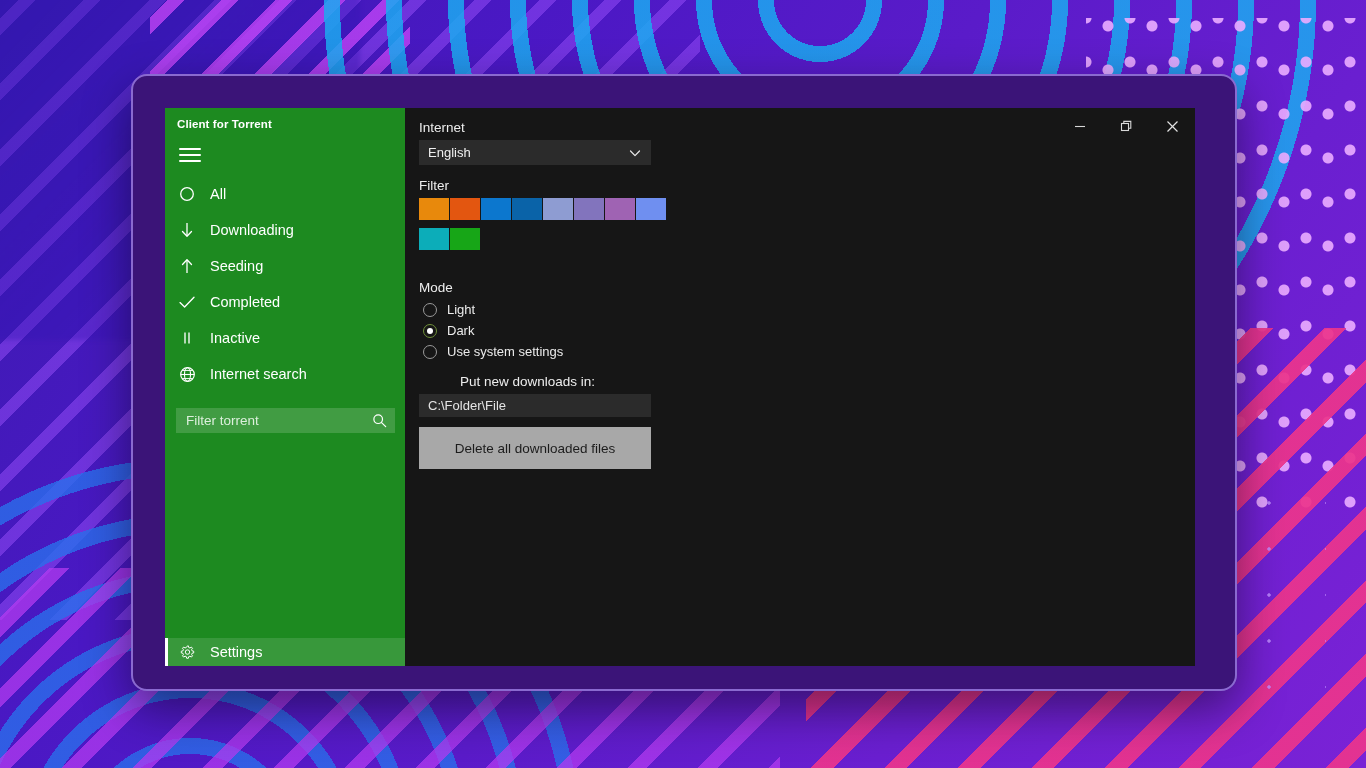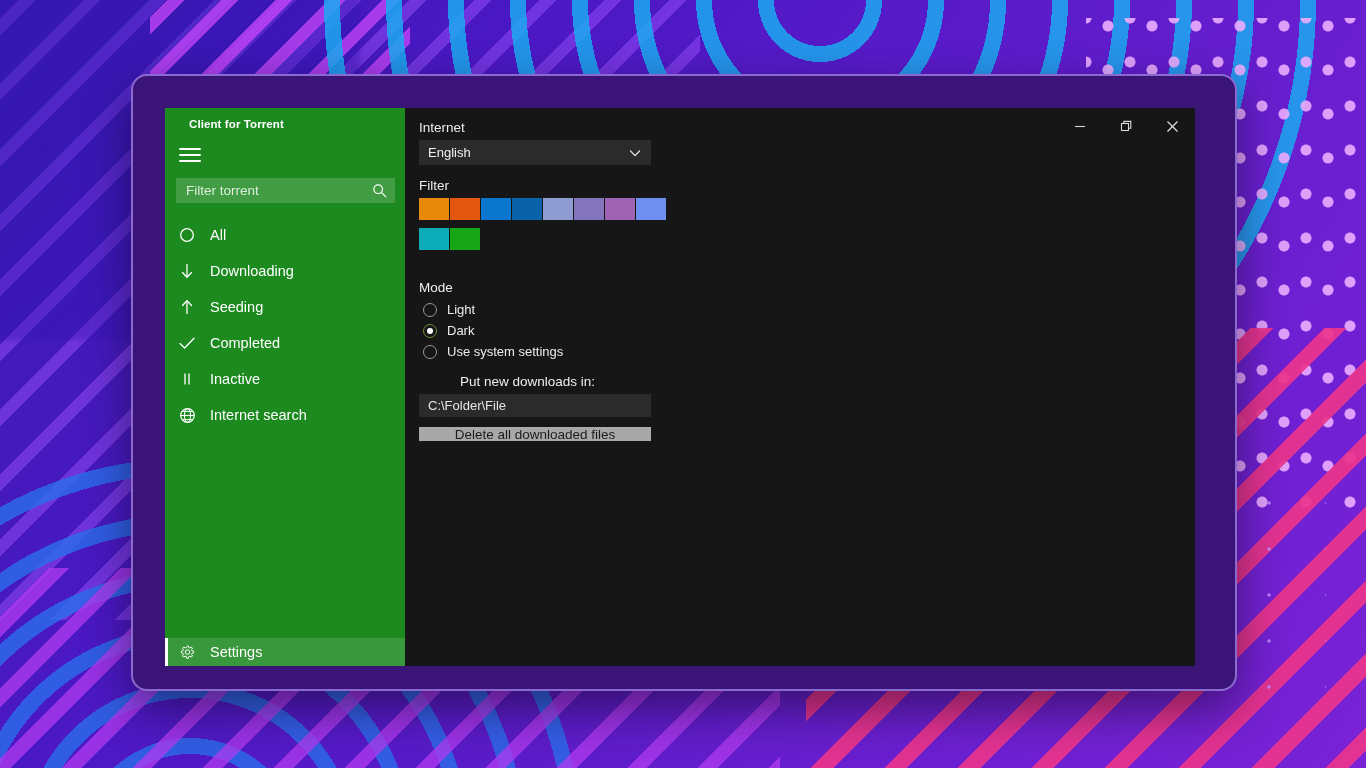--- a/index.html
+++ b/index.html
@@ -157,21 +157,21 @@
     flex: 0 0 240px;
     display: flex;
     flex-direction: column;
     position: relative;
     color: #fff;
   }
   #sidebar-title {
     font-size: 11.5px;
     font-weight: 700;
     color: #ffffff;
-    padding: 10px 0 0 24px;
+    padding: 10px 0 0 12px;
     letter-spacing: .1px;
   }
   #hamburger {
     margin: 18px 0 0 14px;
     width: 22px; height: 14px;
     display: flex; flex-direction: column; justify-content: space-between;
     cursor: pointer;
   }
   #hamburger span {
     display: block; height: 2px; width: 22px; background: #fff; border-radius: 1px;
@@ -318,21 +318,21 @@
     width: 232px; height: 23px;
     background: #2b2b2b;
     display: flex; align-items: center;
     padding-left: 9px;
     font-size: 13px;
     color: #e4e4e4;
     margin-bottom: 10px;
     cursor: text;
   }
   #delete-button {
-    width: 232px; height: 14px;
+    width: 232px; height: 42px;
     background: #a8a8a8;
     color: #1c1c1c;
     border: none;
     font-size: 13.5px;
     font-family: "Liberation Sans", sans-serif;
     cursor: pointer;
     display: flex; align-items: center; justify-content: center;
   }
 </style>
 </head>
@@ -354,28 +354,20 @@
   <div id="app-window">
     <div id="window-inner">
 
       <div id="sidebar">
         <div id="sidebar-title">Client for Torrent</div>
 
         <div id="hamburger">
           <span></span>
           <span></span>
           <span></span>
-        </div>
-
-        <div id="filter-wrap">
-          <input id="filter-input" type="text" placeholder="Filter torrent" style="">
-          <svg id="search-icon" viewBox="0 0 16 16">
-            <circle cx="6.6" cy="6.6" r="4.6" fill="none" stroke="#ffffff" stroke-width="1.3"></circle>
-            <line x1="10.2" y1="10.2" x2="14.6" y2="14.6" stroke="#ffffff" stroke-width="1.3" stroke-linecap="round"></line>
-          </svg>
         </div>
 
         <div id="nav-list">
 
           <div class="nav-item">
             <span class="nav-icon">
               <svg width="16" height="16" viewBox="0 0 16 16">
                   <circle cx="8" cy="8" r="6.3" fill="none" stroke="#ffffff" stroke-width="1.3"></circle>
                 </svg>
             </span>
@@ -427,20 +419,28 @@
                 <circle cx="8.5" cy="8.5" r="6.8" fill="none" stroke="#ffffff" stroke-width="1.2"></circle>
                 <ellipse cx="8.5" cy="8.5" rx="3" ry="6.8" fill="none" stroke="#ffffff" stroke-width="1.1"></ellipse>
                 <line x1="1.7" y1="8.5" x2="15.3" y2="8.5" stroke="#ffffff" stroke-width="1.1"></line>
                 <line x1="3.2" y1="4.4" x2="13.8" y2="4.4" stroke="#ffffff" stroke-width="1"></line>
                 <line x1="3.2" y1="12.6" x2="13.8" y2="12.6" stroke="#ffffff" stroke-width="1"></line>
               </svg>
             </span>
             <span class="nav-label">Internet search</span>
           </div>
 
+        </div>
+
+        <div id="filter-wrap">
+          <input id="filter-input" type="text" placeholder="Filter torrent" style="">
+          <svg id="search-icon" viewBox="0 0 16 16">
+            <circle cx="6.6" cy="6.6" r="4.6" fill="none" stroke="#ffffff" stroke-width="1.3"></circle>
+            <line x1="10.2" y1="10.2" x2="14.6" y2="14.6" stroke="#ffffff" stroke-width="1.3" stroke-linecap="round"></line>
+          </svg>
         </div>
 
         <div id="settings-item">
           <span class="nav-icon">
             <svg width="17" height="17" viewBox="0 0 20 20">
               <path d="M10 2.2 11 2.2 11.4 4.1 12.9 4.7 14.5 3.6 15.9 5 14.8 6.6 15.4 8.1 17.3 8.5 17.3 10.5 15.4 10.9 14.8 12.4 15.9 14 14.5 15.4 12.9 14.3 11.4 14.9 11 16.8 9 16.8 8.6 14.9 7.1 14.3 5.5 15.4 4.1 14 5.2 12.4 4.6 10.9 2.7 10.5 2.7 8.5 4.6 8.1 5.2 6.6 4.1 5 5.5 3.6 7.1 4.7 8.6 4.1 Z" fill="none" stroke="#ffffff" stroke-width="1.15" stroke-linejoin="round"></path>
               <circle cx="10" cy="9.5" r="2.6" fill="none" stroke="#ffffff" stroke-width="1.15"></circle>
             </svg>
           </span>
           <span class="nav-label">Settings</span>

